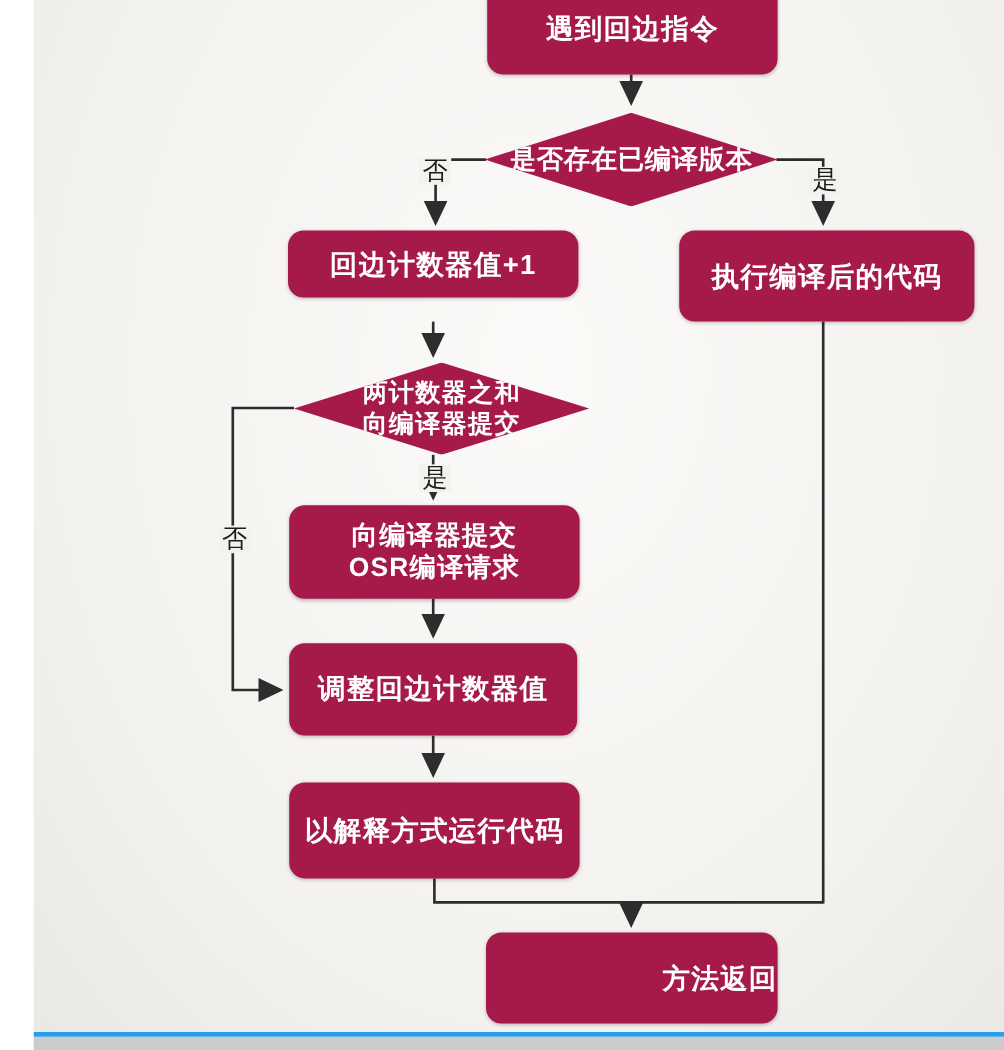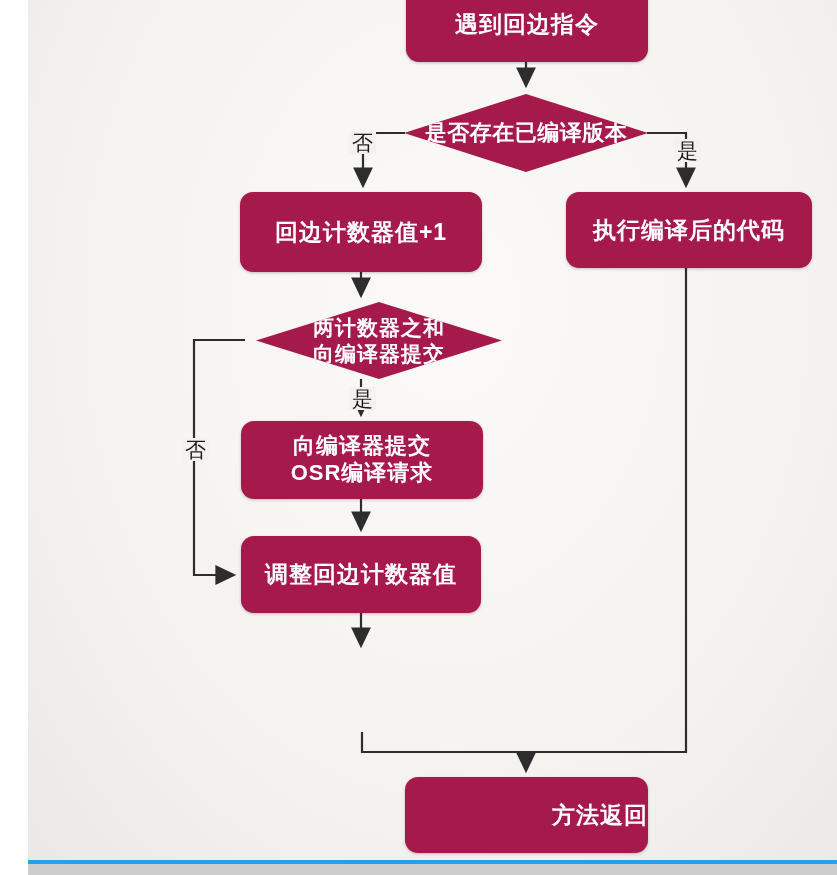--- a/index.html
+++ b/index.html
@@ -54,23 +54,23 @@
     color: var(--label_text);
     font-size: 21px;
     font-weight: 500;
     background: var(--canvas_bg);
     padding: 1px 3px;
     line-height: 1;
   }
   
   #node-start            { left: 378px; top: -14px; width: 242px; height: 76px; font-size: 23px; }
   #node-decision1        { left: 376px; top: 94px;  width: 244px; height: 78px; font-size: 22px; letter-spacing: 0.5px; }
-  #node-inc-counter      { left: 212px; top: 192px; width: 242px; height: 80px; font-size: 23px; }
+  #node-inc-counter      { left: 212px; top: 192px; width: 242px; height: 56px; font-size: 23px; }
   #node-exec-compiled    { left: 538px; top: 192px; width: 246px; height: 76px; font-size: 23px; }
-  #node-decision2        { left: 228px; top: 302px; width: 246px; height: 77px; font-size: 21px; }
+  #node-decision2        { left: 217px; top: 302px; width: 246px; height: 77px; font-size: 21px; }
   #node-submit-osr       { left: 213px; top: 421px; width: 242px; height: 78px; font-size: 22px; }
   #node-adjust-counter   { left: 213px; top: 536px; width: 240px; height: 77px; font-size: 23px; }
   #node-run-interpreted  { left: 213px; top: 652px; width: 242px; height: 80px; font-size: 23px; }
   #node-method-return    { left: 377px; top: 777px; width: 243px; height: 76px; font-size: 23px; align-items: flex-end; }
   
   #label-compiled-no  { left: 321px; top: 131px; }
   #label-compiled-yes { left: 646px; top: 139px; }
   #label-threshold-yes{ left: 321px; top: 387px; }
   #label-threshold-no { left: 154px; top: 438px; }
   
@@ -136,20 +136,23 @@
 
   <div class="node rect" id="node-submit-osr">
     <span class="line">向编译器提交</span>
     <span class="line">OSR编译请求</span>
   </div>
 
   <div class="node rect" id="node-adjust-counter">
     <span class="line">调整回边计数器值</span>
   </div>
 
+  <div class="node rect" id="node-run-interpreted">
+    <span class="line">以解释方式运行代码</span>
+  </div>
 
   <div class="node rect" id="node-method-return">
     <span class="line">方法返回</span>
   </div>
 
   <div class="edge-label" id="label-compiled-no">否</div>
   <div class="edge-label" id="label-compiled-yes">是</div>
   <div class="edge-label" id="label-threshold-yes">是</div>
   <div class="edge-label" id="label-threshold-no">否</div>
 

